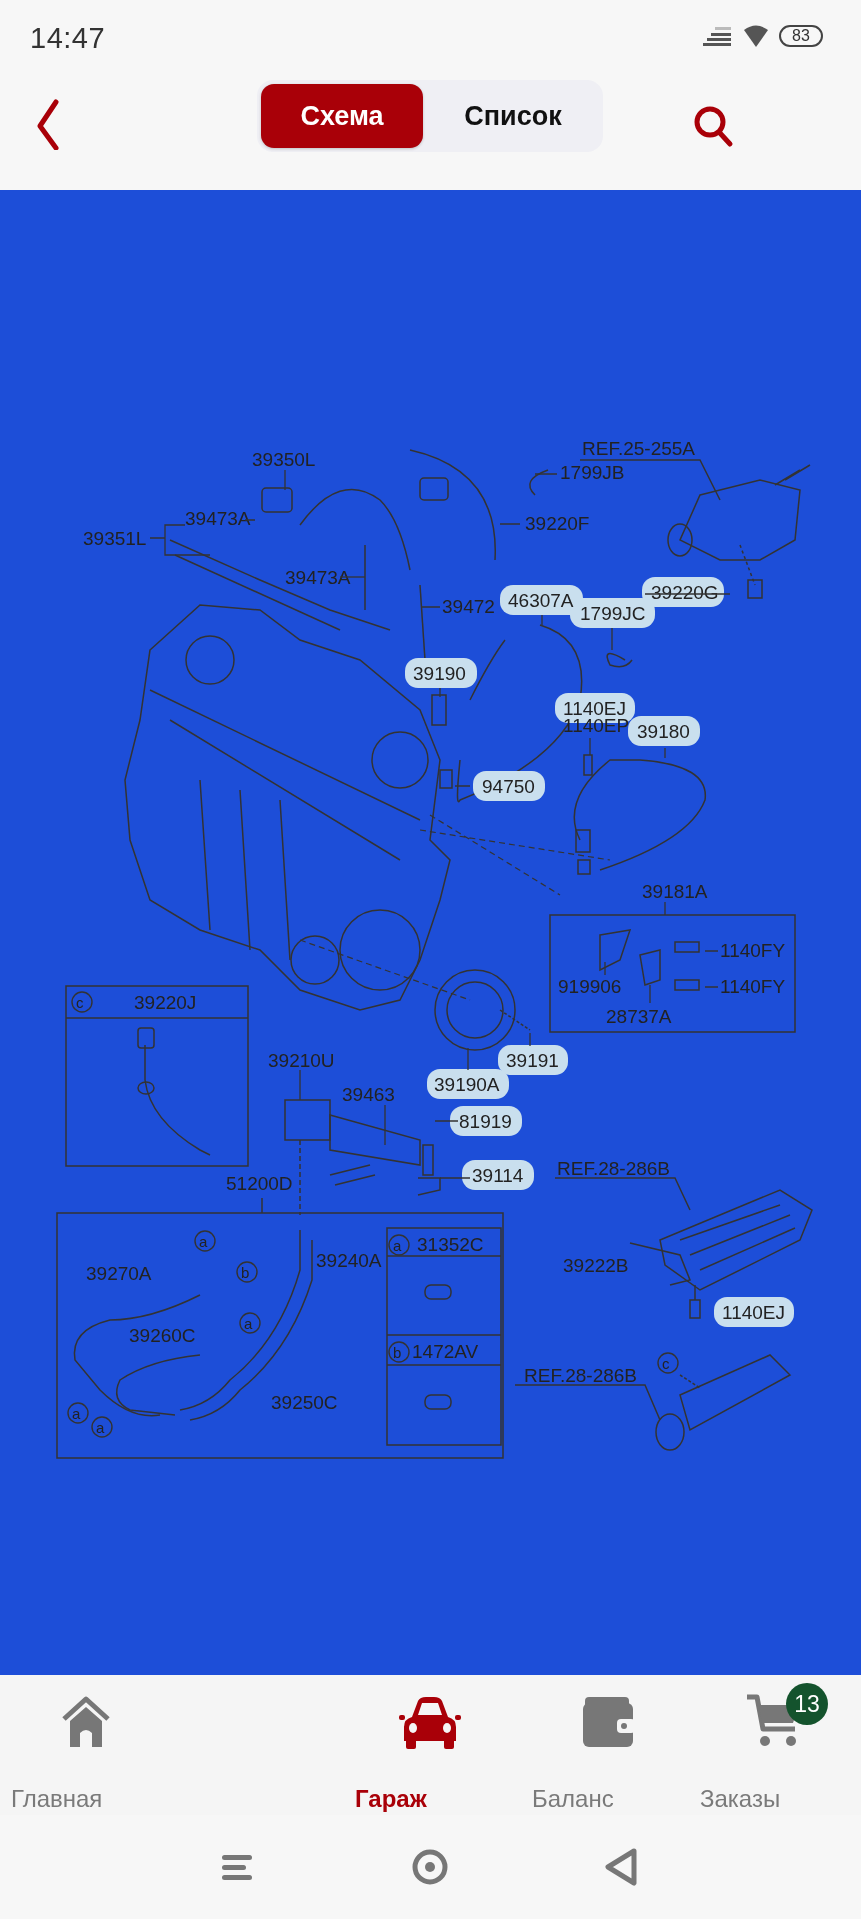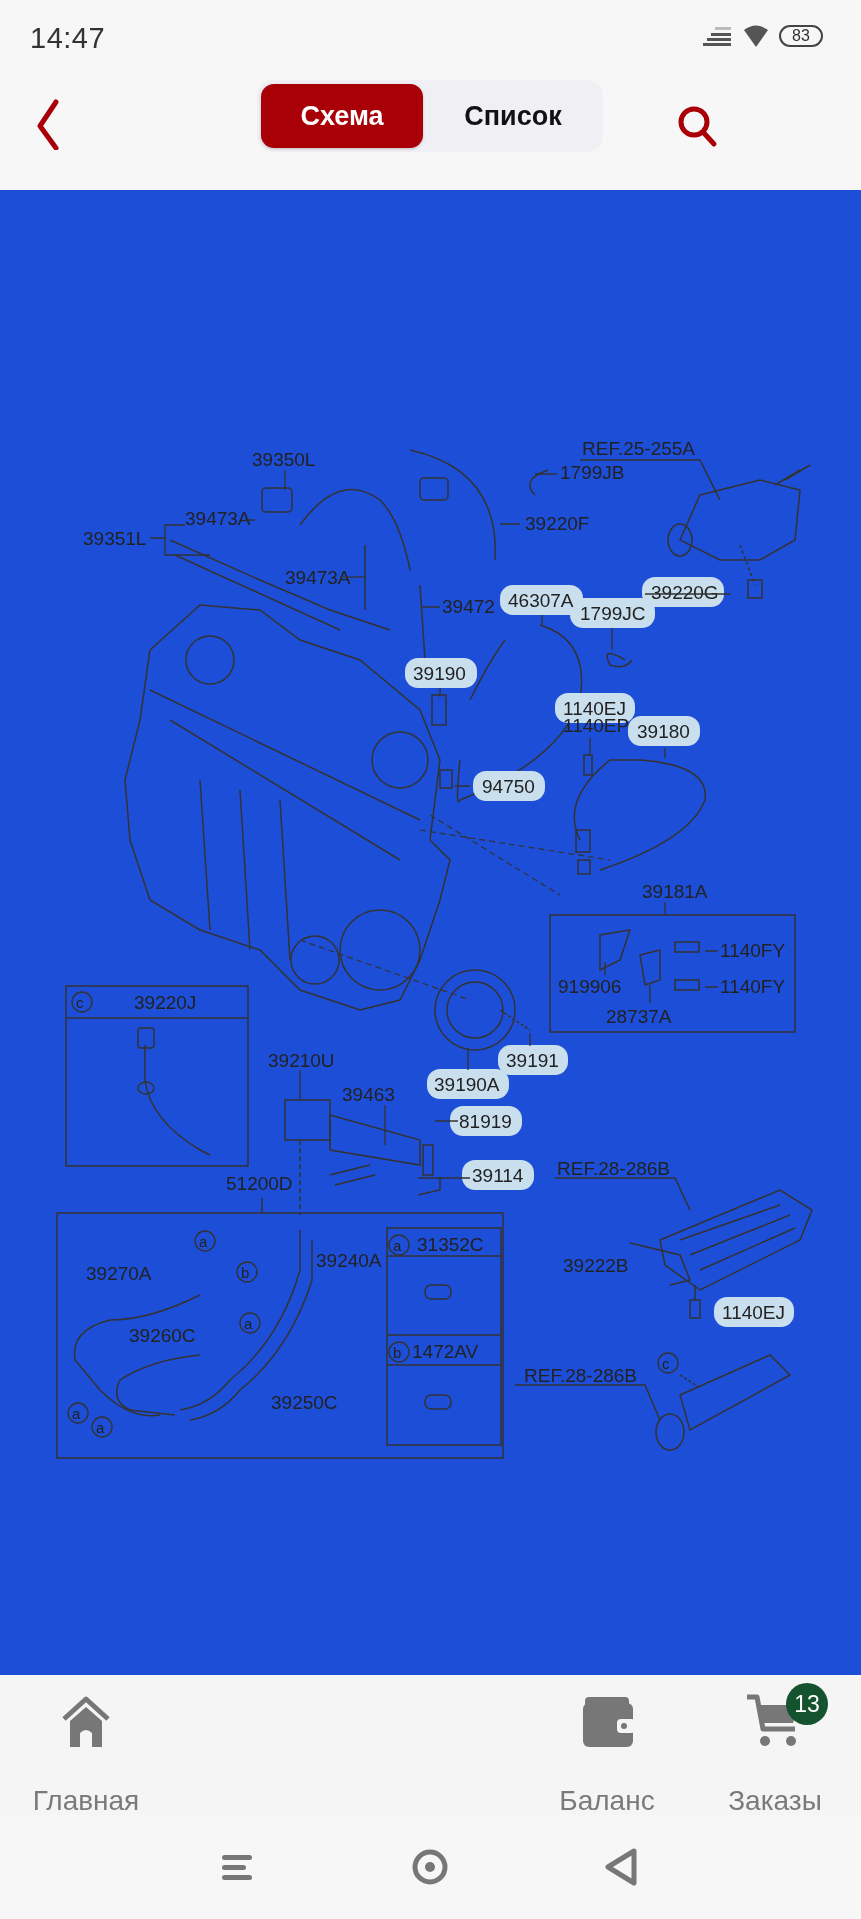--- a/index.html
+++ b/index.html
@@ -1,35 +1,35 @@
 <!DOCTYPE html>
 <html><head>
 <meta charset="utf-8">
 <style>
   html,body{margin:0;padding:0;}
   body{width:861px;height:1919px;background:#f7f7f7;font-family:"Liberation Sans","DejaVu Sans",sans-serif;position:relative;overflow:hidden;}
   .statusbar{position:absolute;left:0;top:0;width:861px;height:76px;}
   .time{position:absolute;left:30px;top:22px;font-size:29px;color:#333;letter-spacing:0.5px;}
   .status-icons{position:absolute;right:38px;top:24px;display:flex;align-items:center;gap:10px;}
   .battery{width:44px;height:22px;border:2.5px solid #444;border-radius:11px;font-size:16px;color:#333;display:flex;align-items:center;justify-content:center;box-sizing:border-box;}
-  .header{position:absolute;left:0;top:76px;width:756px;height:114px;}
+  .header{position:absolute;left:0;top:76px;width:756px;height:114px;padding-left:16px;}
   .back{position:absolute;left:30px;top:14px;width:50px;height:60px;cursor:pointer;}
   .search{position:absolute;right:30px;top:12px;width:56px;height:60px;cursor:pointer;}
   .seg{position:absolute;left:257px;top:4px;width:346px;height:72px;background:#efeff4;border-radius:16px;}
   .seg-btn{position:absolute;top:4px;height:64px;display:flex;align-items:center;justify-content:center;font-size:27px;font-weight:bold;cursor:pointer;}
   .seg-active{left:4px;width:162px;background:#a90008;color:#fff;border-radius:13px;box-shadow:0 1px 3px rgba(0,0,0,0.2);}
   .seg-inactive{left:170px;width:172px;color:#111;}
   .canvas{position:absolute;left:0;top:190px;width:861px;height:1485px;background:#1d4ed8;}
   .canvas svg{position:absolute;left:0;top:0;}
   .lbl{font-family:"Liberation Sans",sans-serif;font-size:19px;fill:#222;}
   .hl{fill:#c9dfee;}
   .bottomnav{position:absolute;left:0;top:1675px;width:861px;height:140px;background:#f5f5f5;}
   .nav-item{position:absolute;top:16px;width:150px;height:120px;cursor:pointer;}
   .nav-item svg{position:absolute;left:50%;transform:translateX(-50%);top:0;}
-  .nav-label{position:absolute;top:94px;width:100%;text-align:center;font-size:28px;color:#7a7a7a;}
+  .nav-label{position:absolute;top:94px;width:100%;text-align:left;font-size:24px;color:#7a7a7a;}
   .nav-item.active .nav-label{color:#a90008;font-weight:bold;}
   .badge{position:absolute;left:86px;top:-8px;width:42px;height:42px;border-radius:21px;background:#14532d;color:#fff;font-size:23px;display:flex;align-items:center;justify-content:center;}
   .sysnav{position:absolute;left:0;top:1815px;width:861px;height:104px;background:#f7f7f7;}
   .sysbtn{position:absolute;top:30px;width:44px;height:44px;cursor:pointer;}
 </style>
 </head>
 <body>
 
 <div class="statusbar">
   <div class="time">14:47</div>
@@ -252,20 +252,33 @@
 </div>
 
 <div class="bottomnav">
   <div class="nav-item" style="left:11px">
     <svg width="60" height="60" viewBox="0 0 60 60">
       <path d="M8 28 L30 8 L52 28" fill="none" stroke="#777" stroke-width="5" stroke-linejoin="round"></path>
       <path d="M14 30 L30 16 L46 30 L46 56 L36 56 L36 42 Q30 36 24 42 L24 56 L14 56 Z" fill="#777"></path>
     </svg>
     <div class="nav-label">Главная</div>
   </div>
+  <div class="nav-item active" style="left:355px">
+    <svg width="64" height="60" viewBox="0 0 64 60">
+      <path d="M14 26 L20 10 Q22 6 28 6 L36 6 Q42 6 44 10 L50 26 Q58 28 58 36 L58 50 L6 50 L6 36 Q6 28 14 26 Z" fill="#a90008"></path>
+      <path d="M20 24 L24 12 L40 12 L44 24 Z" fill="#f5f5f5"></path>
+      <rect x="8" y="48" width="10" height="10" rx="2" fill="#a90008"></rect>
+        <rect x="46" y="48" width="10" height="10" rx="2" fill="#a90008"></rect>
+      <ellipse cx="15" cy="37" rx="4" ry="5" fill="#f5f5f5"></ellipse>
+        <ellipse cx="49" cy="37" rx="4" ry="5" fill="#f5f5f5"></ellipse>
+      <rect x="1" y="24" width="6" height="5" rx="2" fill="#a90008"></rect>
+        <rect x="57" y="24" width="6" height="5" rx="2" fill="#a90008"></rect>
+    </svg>
+    <div class="nav-label">Гараж</div>
+  </div>
   <div class="nav-item" style="left:532px">
     <svg width="60" height="60" viewBox="0 0 60 60">
       <rect x="8" y="6" width="44" height="12" rx="4" fill="#777"></rect>
       <rect x="6" y="12" width="50" height="44" rx="6" fill="#777"></rect>
       <rect x="40" y="28" width="18" height="14" rx="4" fill="#f5f5f5"></rect>
       <circle cx="47" cy="35" r="3" fill="#777"></circle>
     </svg>
     <div class="nav-label">Баланс</div>
   </div>
   <div class="nav-item" style="left:700px">

